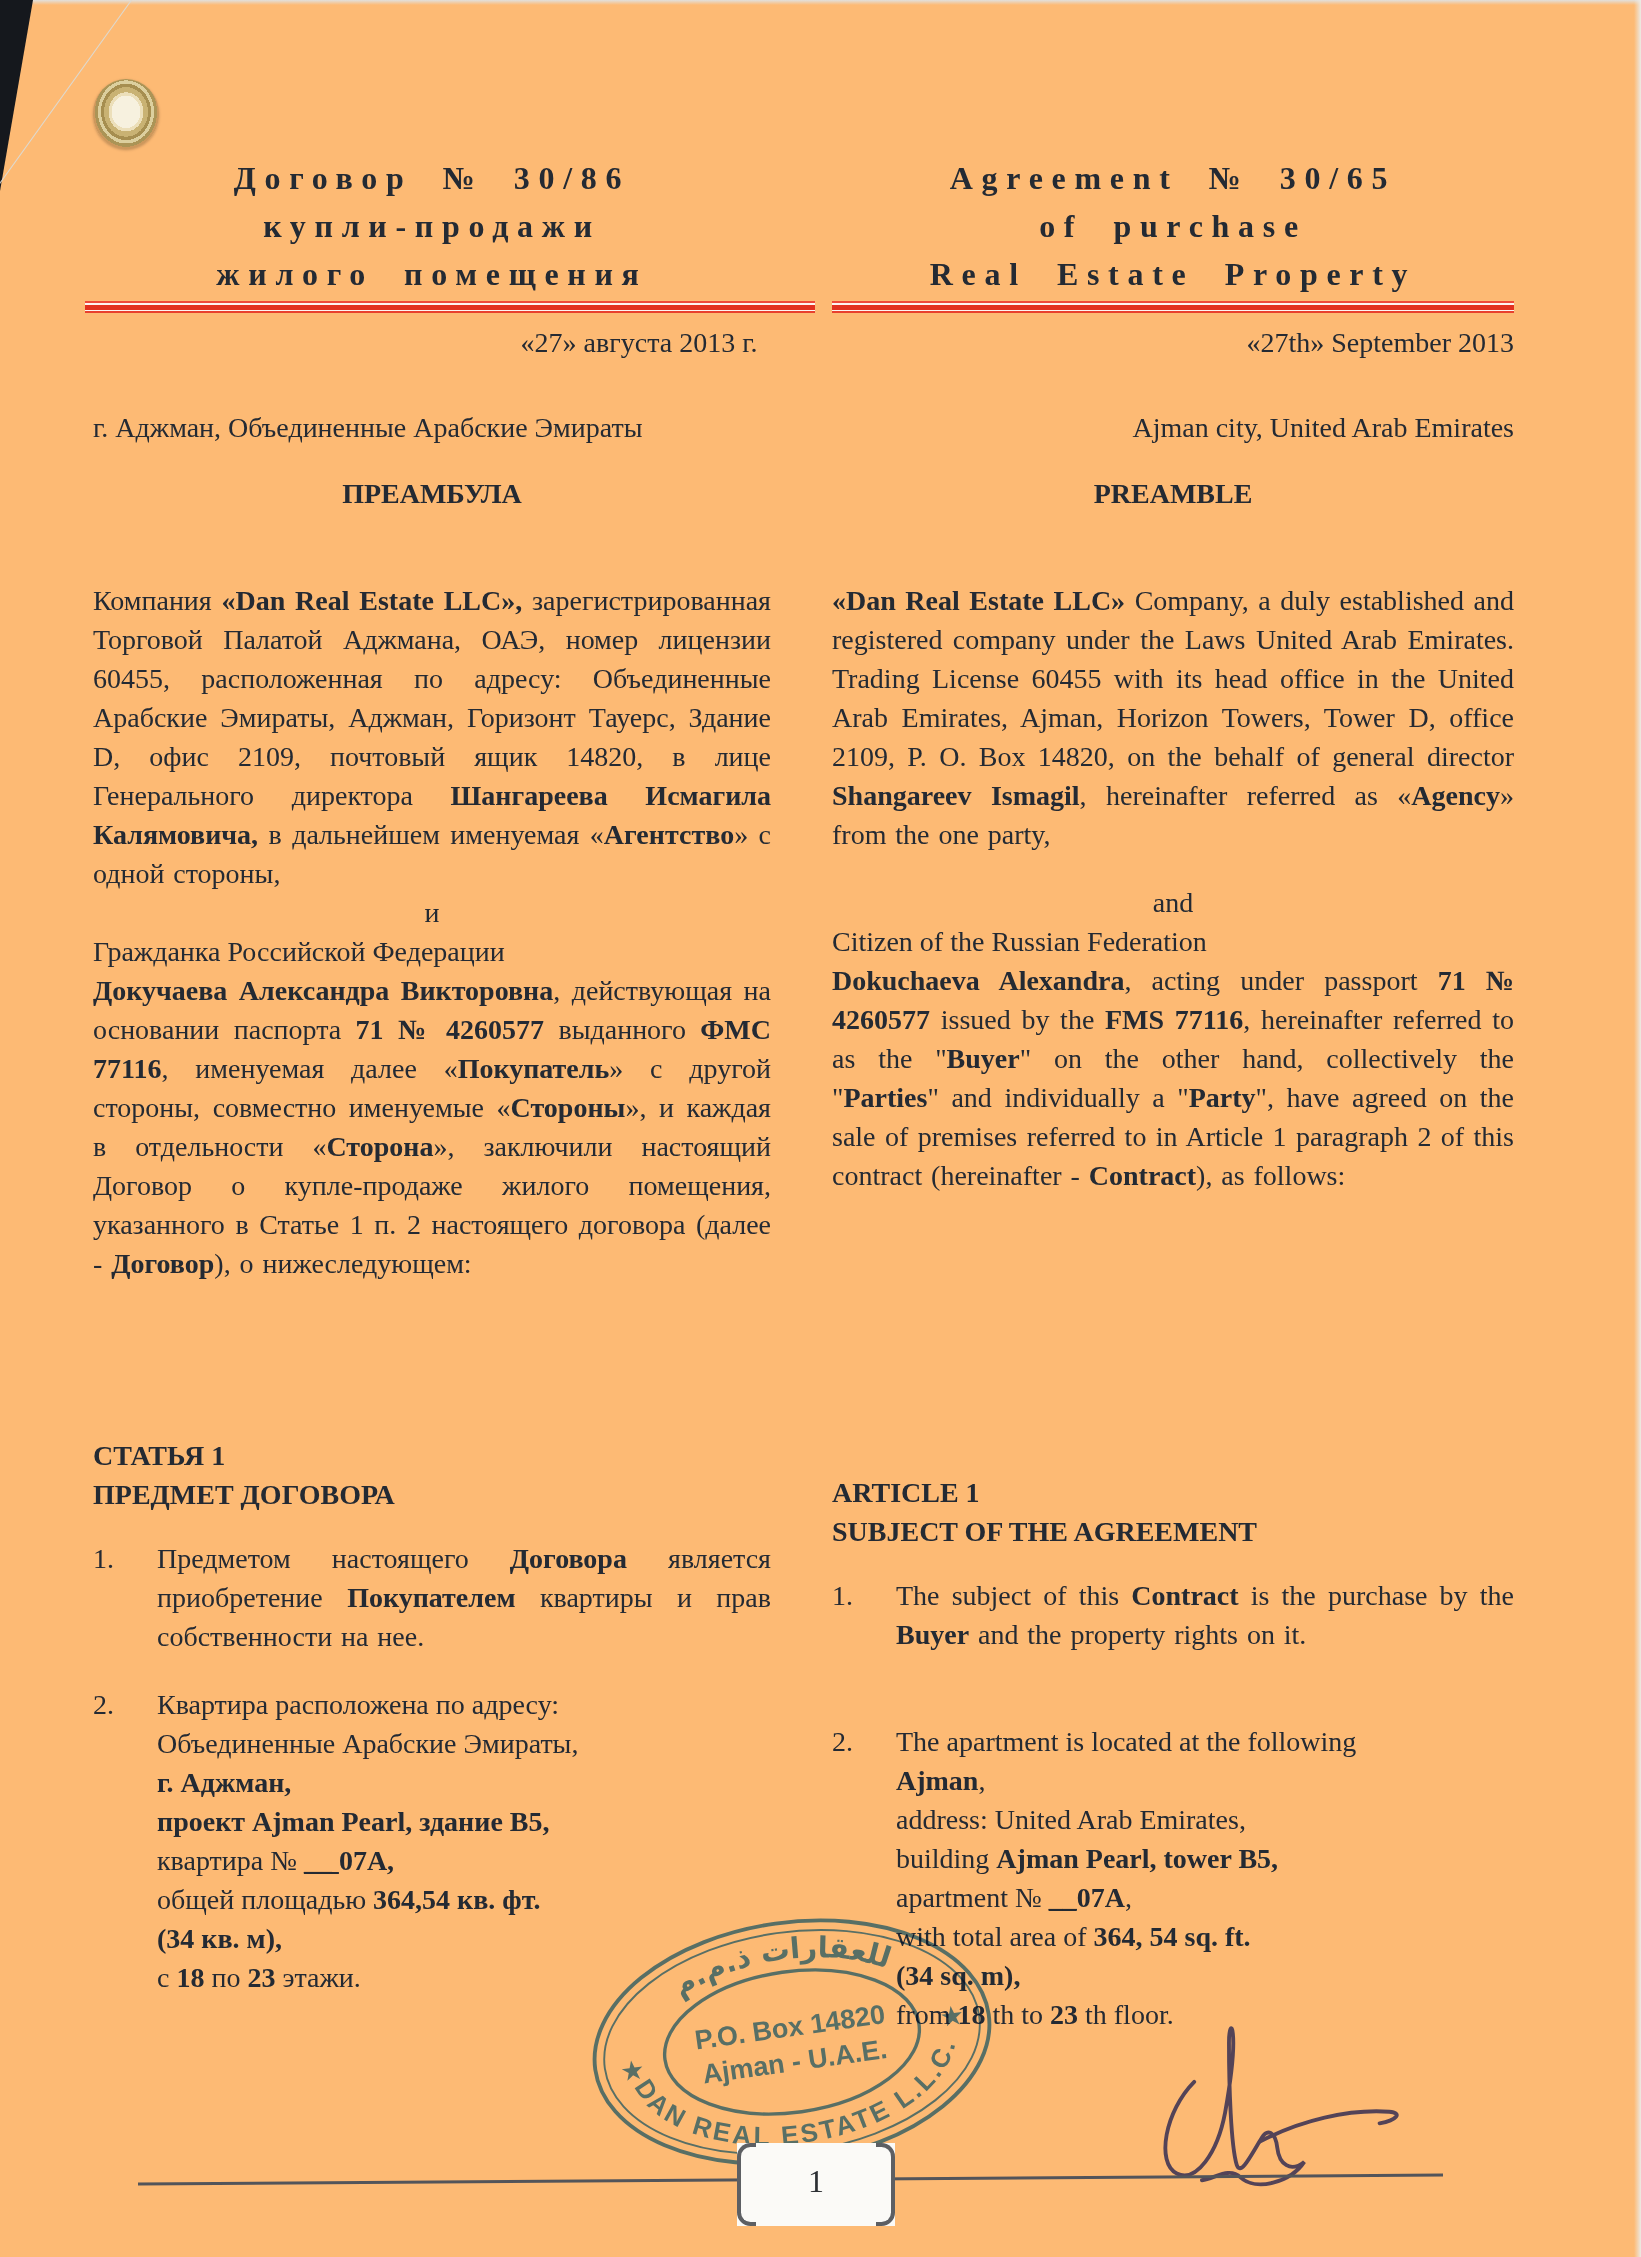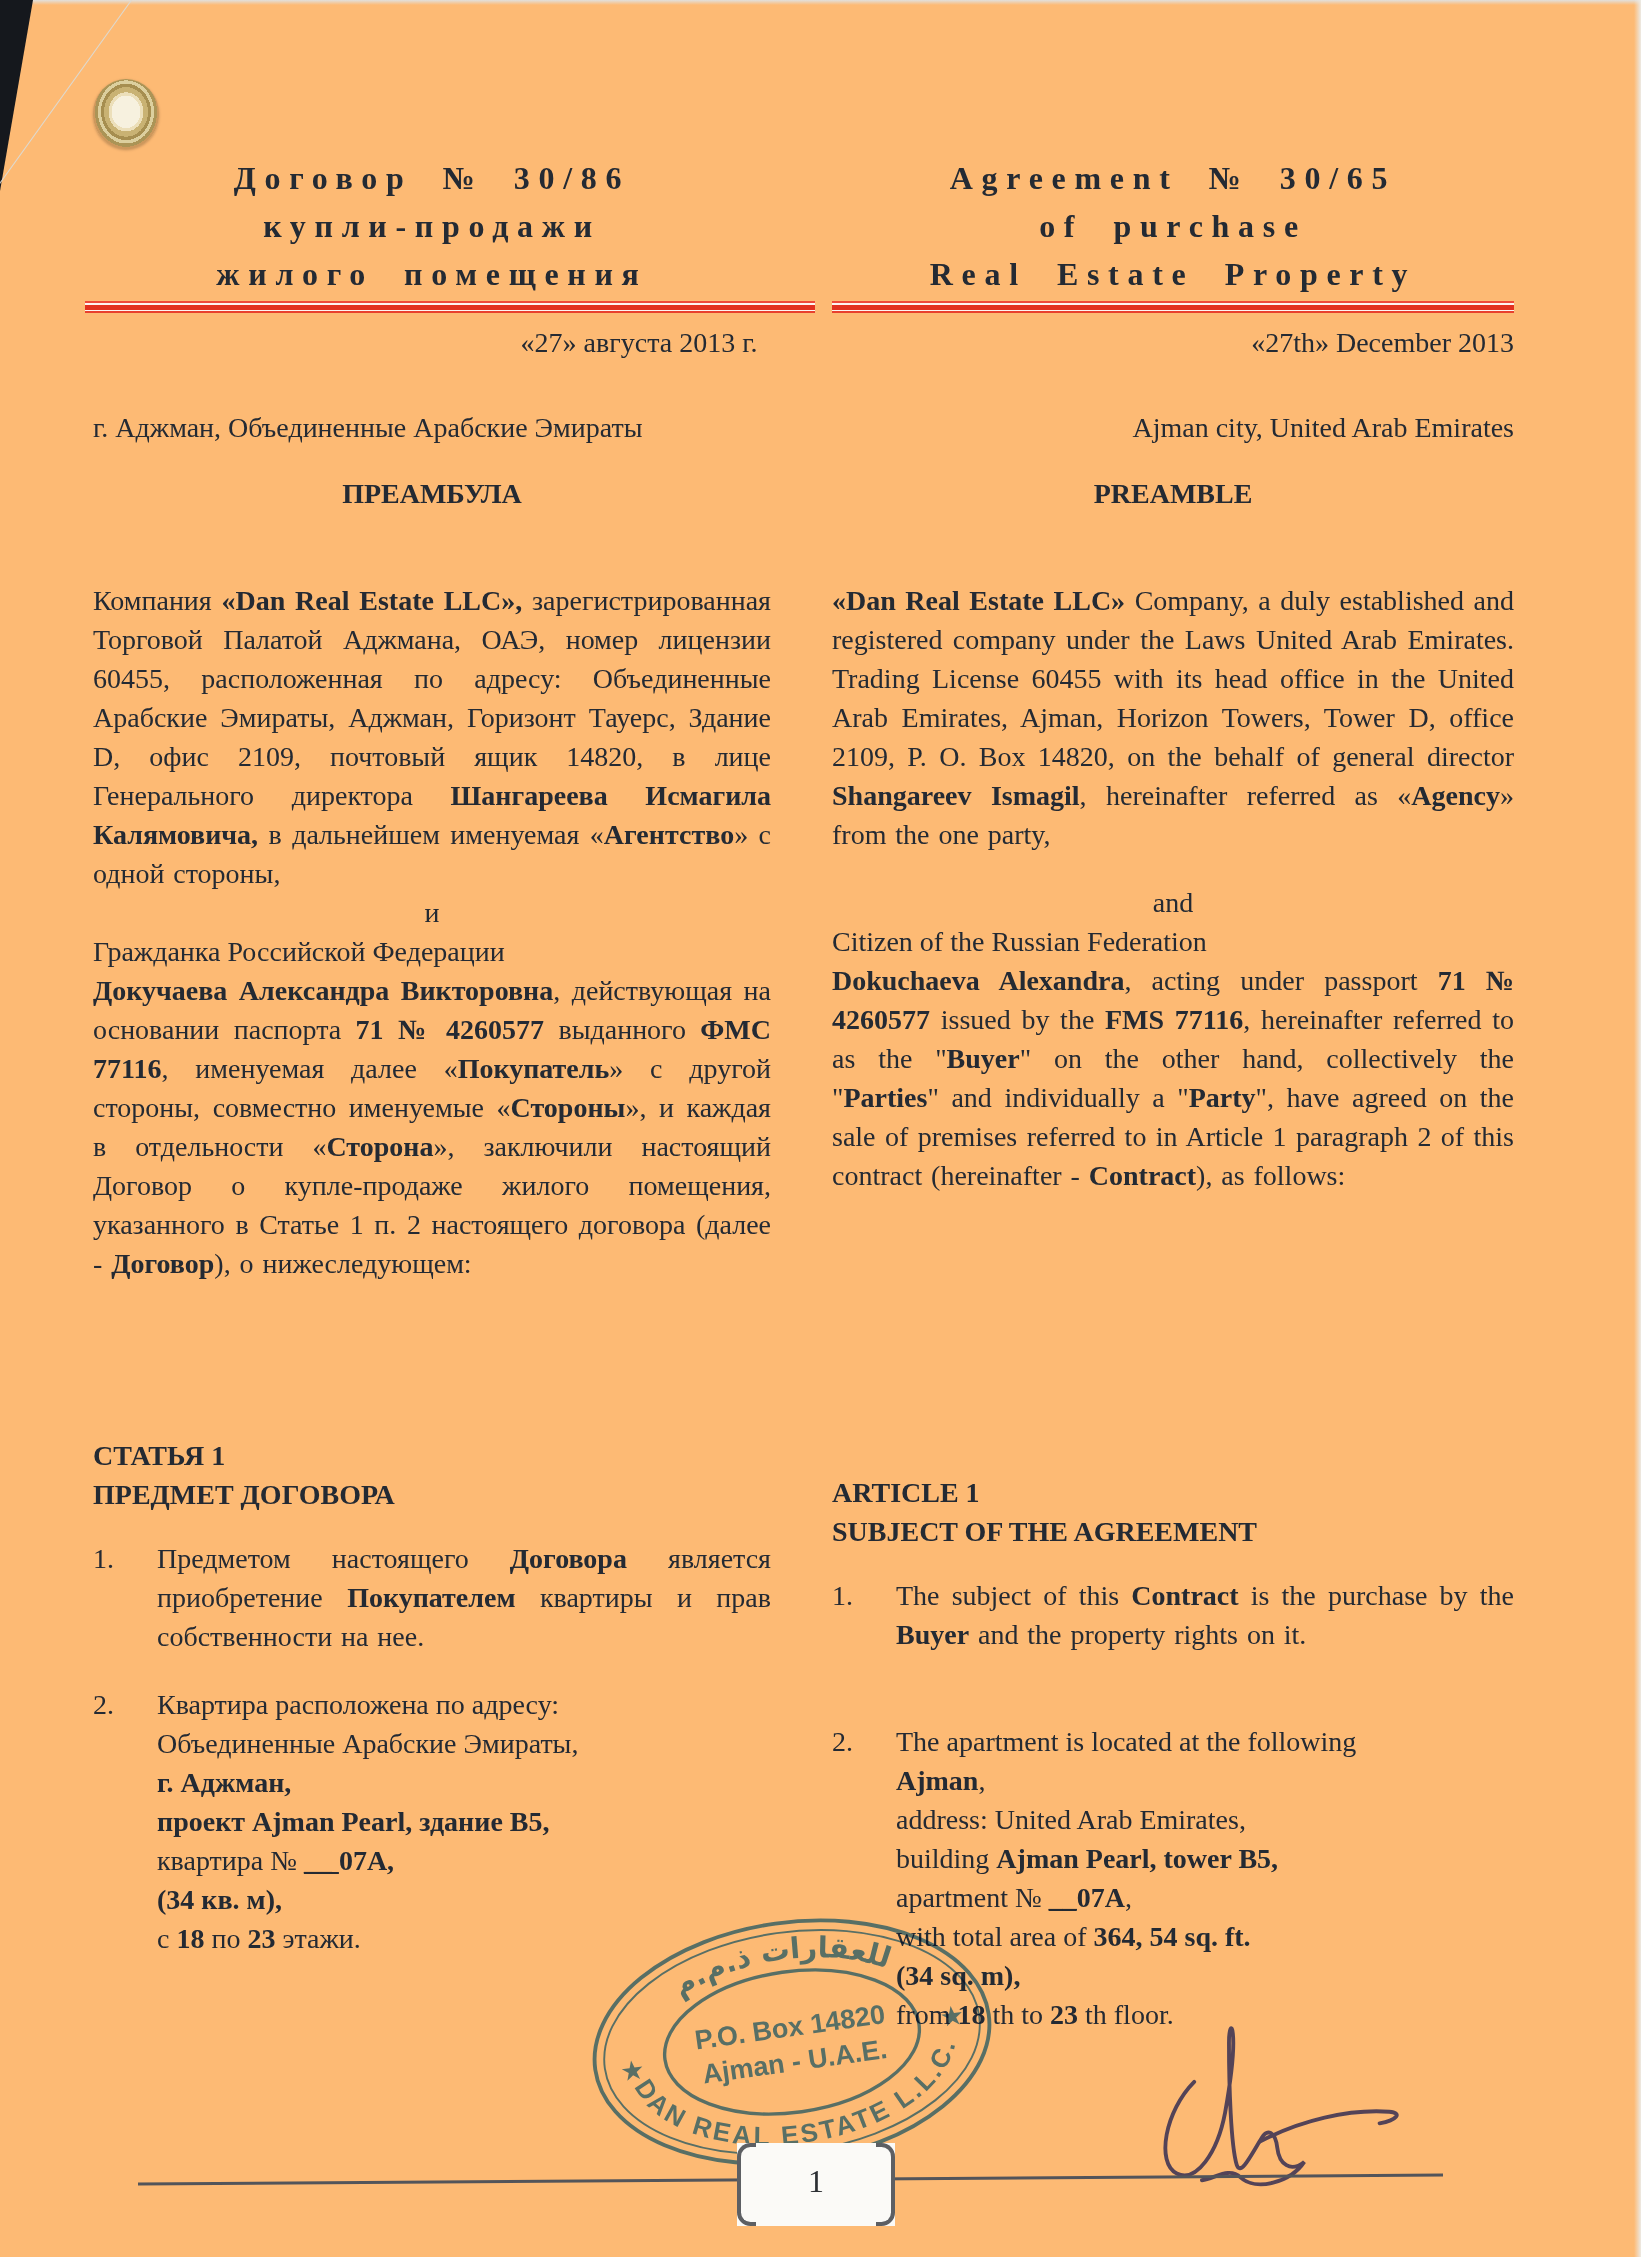--- a/index.html
+++ b/index.html
@@ -108,34 +108,35 @@
       <div class="body justify"><span>Предметом настоящего </span><b>Договора</b><span> является приобретение </span><b>Покупателем</b><span> квартиры и прав собственности на нее.</span></div>
     </div>
     <div class="item item-2">
       <div class="num">2.</div>
       <div class="body">
           <div class="tline"><span>Квартира расположена по адресу:</span></div>
           <div class="tline"><span>Объединенные Арабские Эмираты,</span></div>
           <div class="tline"><b>г. Аджман,</b></div>
           <div class="tline"><b>проект Ajman Pearl, здание B5,</b></div>
           <div class="tline"><span>квартира № </span><span style="text-decoration: underline;">__ </span><b>07A,</b></div>
+          <div class="tline"><span>общей площадью </span><b>364,54 кв. фт.</b></div>
           <div class="tline"><b>(34 кв. м),</b></div>
           <div class="tline"><span>с </span><b>18</b><span>  по </span><b>23</b><span> этажи.</span></div>
         </div>
     </div>
   </div>
 
   <div class="col col-right">
     <div class="doc-title">
       <div>Agreement № 30/65</div>
       <div>of purchase</div>
       <div>Real Estate Property</div>
     </div>
     <div class="rule-red"></div>
-    <div class="date-line">«27th» December  2013</div>
+    <div class="date-line">«27th» September  2013</div>
     <div class="city-line">Ajman city, United Arab Emirates</div>
     <div class="section-heading">PREAMBLE</div>
     <div class="para"><b>«Dan Real Estate LLC»</b><span> Company, a duly established and registered company under the Laws United Arab Emirates. Trading License 60455 with its head office in the United Arab Emirates, Ajman, Horizon Towers, Tower D, office 2109, P. O. Box 14820, on the behalf of general director </span><b>Shangareev Ismagil</b><span>, hereinafter referred as «</span><b>Agency</b><span>» from the one party,</span></div>
     <div class="and-line">and</div>
     <div>Citizen of the Russian Federation</div>
     <div class="flow"><b>Dokuchaeva Alexandra</b><span>, acting under  passport </span><b>71 № 4260577</b><span> issued by the  </span><b>FMS 77116</b><span>, hereinafter referred to as the "</span><b>Buyer</b><span>" on the other hand, collectively the "</span><b>Parties</b><span>" and individually a "</span><b>Party</b><span>", have agreed on the sale of premises referred to in Article 1 paragraph 2 of this contract (hereinafter - </span><b>Contract</b><span>), as follows:</span></div>
     <div class="article-heading">
       <div>ARTICLE 1</div>
       <div>SUBJECT OF THE AGREEMENT</div>
     </div>

